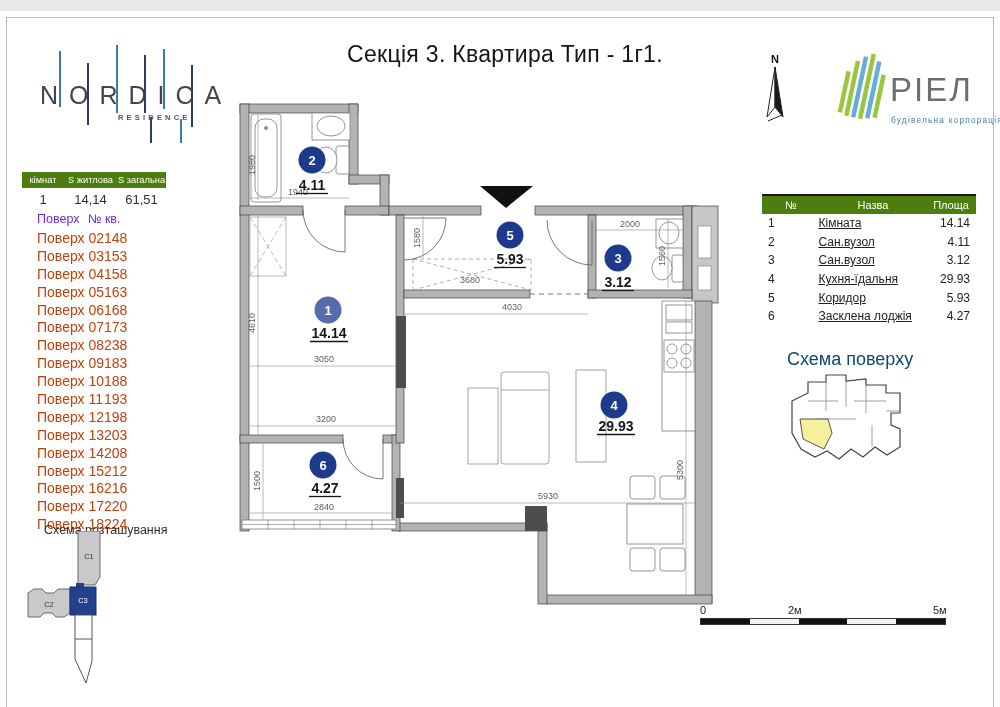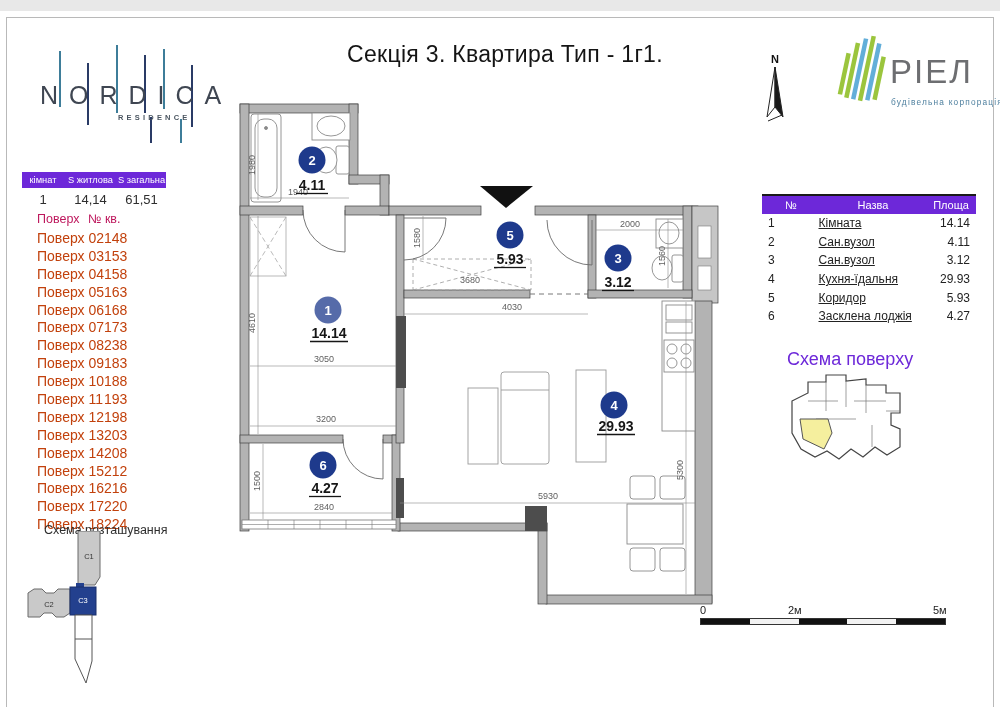--- a/index.html
+++ b/index.html
@@ -15,58 +15,58 @@
   
   #nordica{left:32px;top:42px;width:185px;height:85px;text-align:right;}
   #nordica .letters{position:absolute;left:8px;top:28px;font-size:25px;color:#3f4652;
       letter-spacing:11px;font-weight:500;}
   #nordica .sub{position:absolute;left:86px;top:60px;font-size:7.5px;color:#4a5560;
       letter-spacing:3.2px;font-weight:600;}
   #nordica .bar{position:absolute;width:2px;}
   .bar-teal{background:#3e7d99;} .bar-navy{background:#2a3b66;}
 
   
-  #riel{left:836px;top:20px;width:150px;height:90px;}
+  #riel{left:836px;top:38px;width:150px;height:90px;}
   #riel .name{position:absolute;left:54px;top:22px;font-size:33px;color:#6d6e71;
       font-weight:500;letter-spacing:2px;}
   #riel .sub{position:absolute;left:55px;top:66px;font-size:8.3px;color:#4d7f9e;
       letter-spacing:1.2px;white-space:nowrap;}
 
   
   #north{left:760px;top:42px;width:30px;height:80px;text-align:center;}
   #north .n{font-size:11px;font-weight:700;color:#111;}
 
   
-  .blue-head{background:#6d28d9;color:#fff;}
+  .blue-head{background:#4d7c0f;color:#fff;}
   #sum-head{left:22px;top:161px;width:144px;height:16px;display:flex;font-size:9.3px;align-items:center;}
   #sum-head span{text-align:center;}
   #sum-head .c1{width:42px;} #sum-head .c2{width:53px;} #sum-head .c3{width:49px;}
   #sum-vals{left:22px;top:181px;width:144px;display:flex;font-size:13px;color:#2e2e2e;}
   #sum-vals span{text-align:center;}
   #sum-vals .c1{width:42px;} #sum-vals .c2{width:53px;} #sum-vals .c3{width:49px;}
 
   
-  #floors-head{left:37px;top:201px;width:130px;height:17px;font-size:12.5px;color:#be185d;position:absolute;}
+  #floors-head{left:37px;top:201px;width:130px;height:17px;font-size:12.5px;color:#6d28d9;position:absolute;}
   #floors-head .fl-num{position:absolute;left:51px;top:0;}
   #floors-body{left:37px;top:219px;width:130px;}
   .fl-row{position:relative;height:17.9px;font-size:14px;color:#c2410c;}
   .fl-row .fl-num{position:absolute;left:51px;top:0;padding-left:16px;}
   #site-title{left:44px;top:512px;font-size:12.5px;color:#2e2e2e;}
 
   
   #rooms-table{left:762px;top:183px;width:214px;border-top:2.5px solid #1a1a1a;}
   #rooms-head{display:flex;height:18px;font-size:11px;align-items:center;}
   #rooms-head span{text-align:center;}
   .rc1{width:58px;} .rc2{width:106px;} .rc3{width:50px;}
   .room-row{display:flex;height:18.6px;font-size:12px;color:#222;align-items:center;}
   .room-row .rc1{text-align:left;padding-left:6px;width:52px;}
   .room-row .rc2{text-align:left;width:106px;text-decoration:underline;}
   .room-row .rc3{text-align:right;width:50px;padding-right:6px;}
 
-  #scheme-title{left:787px;top:338px;font-size:18px;font-weight:500;color:#6d28d9;}
+  #scheme-title{left:787px;top:338px;font-size:18px;font-weight:500;color:#0c4a6e;}
 
   
   #scalebar{left:700px;top:593px;width:246px;height:26px;font-size:11px;color:#222;}
   #scalebar .lab0{position:absolute;left:0;top:0;}
   #scalebar .lab2{position:absolute;left:88px;top:0;}
   #scalebar .lab5{position:absolute;left:233px;top:0;}
   #scalebar .bar{position:absolute;top:14px;left:0;width:244px;height:5px;border:1px solid #333;display:flex;}
   #scalebar .seg{height:100%;flex:1;}
   .seg-b{background:#111;} .seg-w{background:#f2f2f2;}
 

